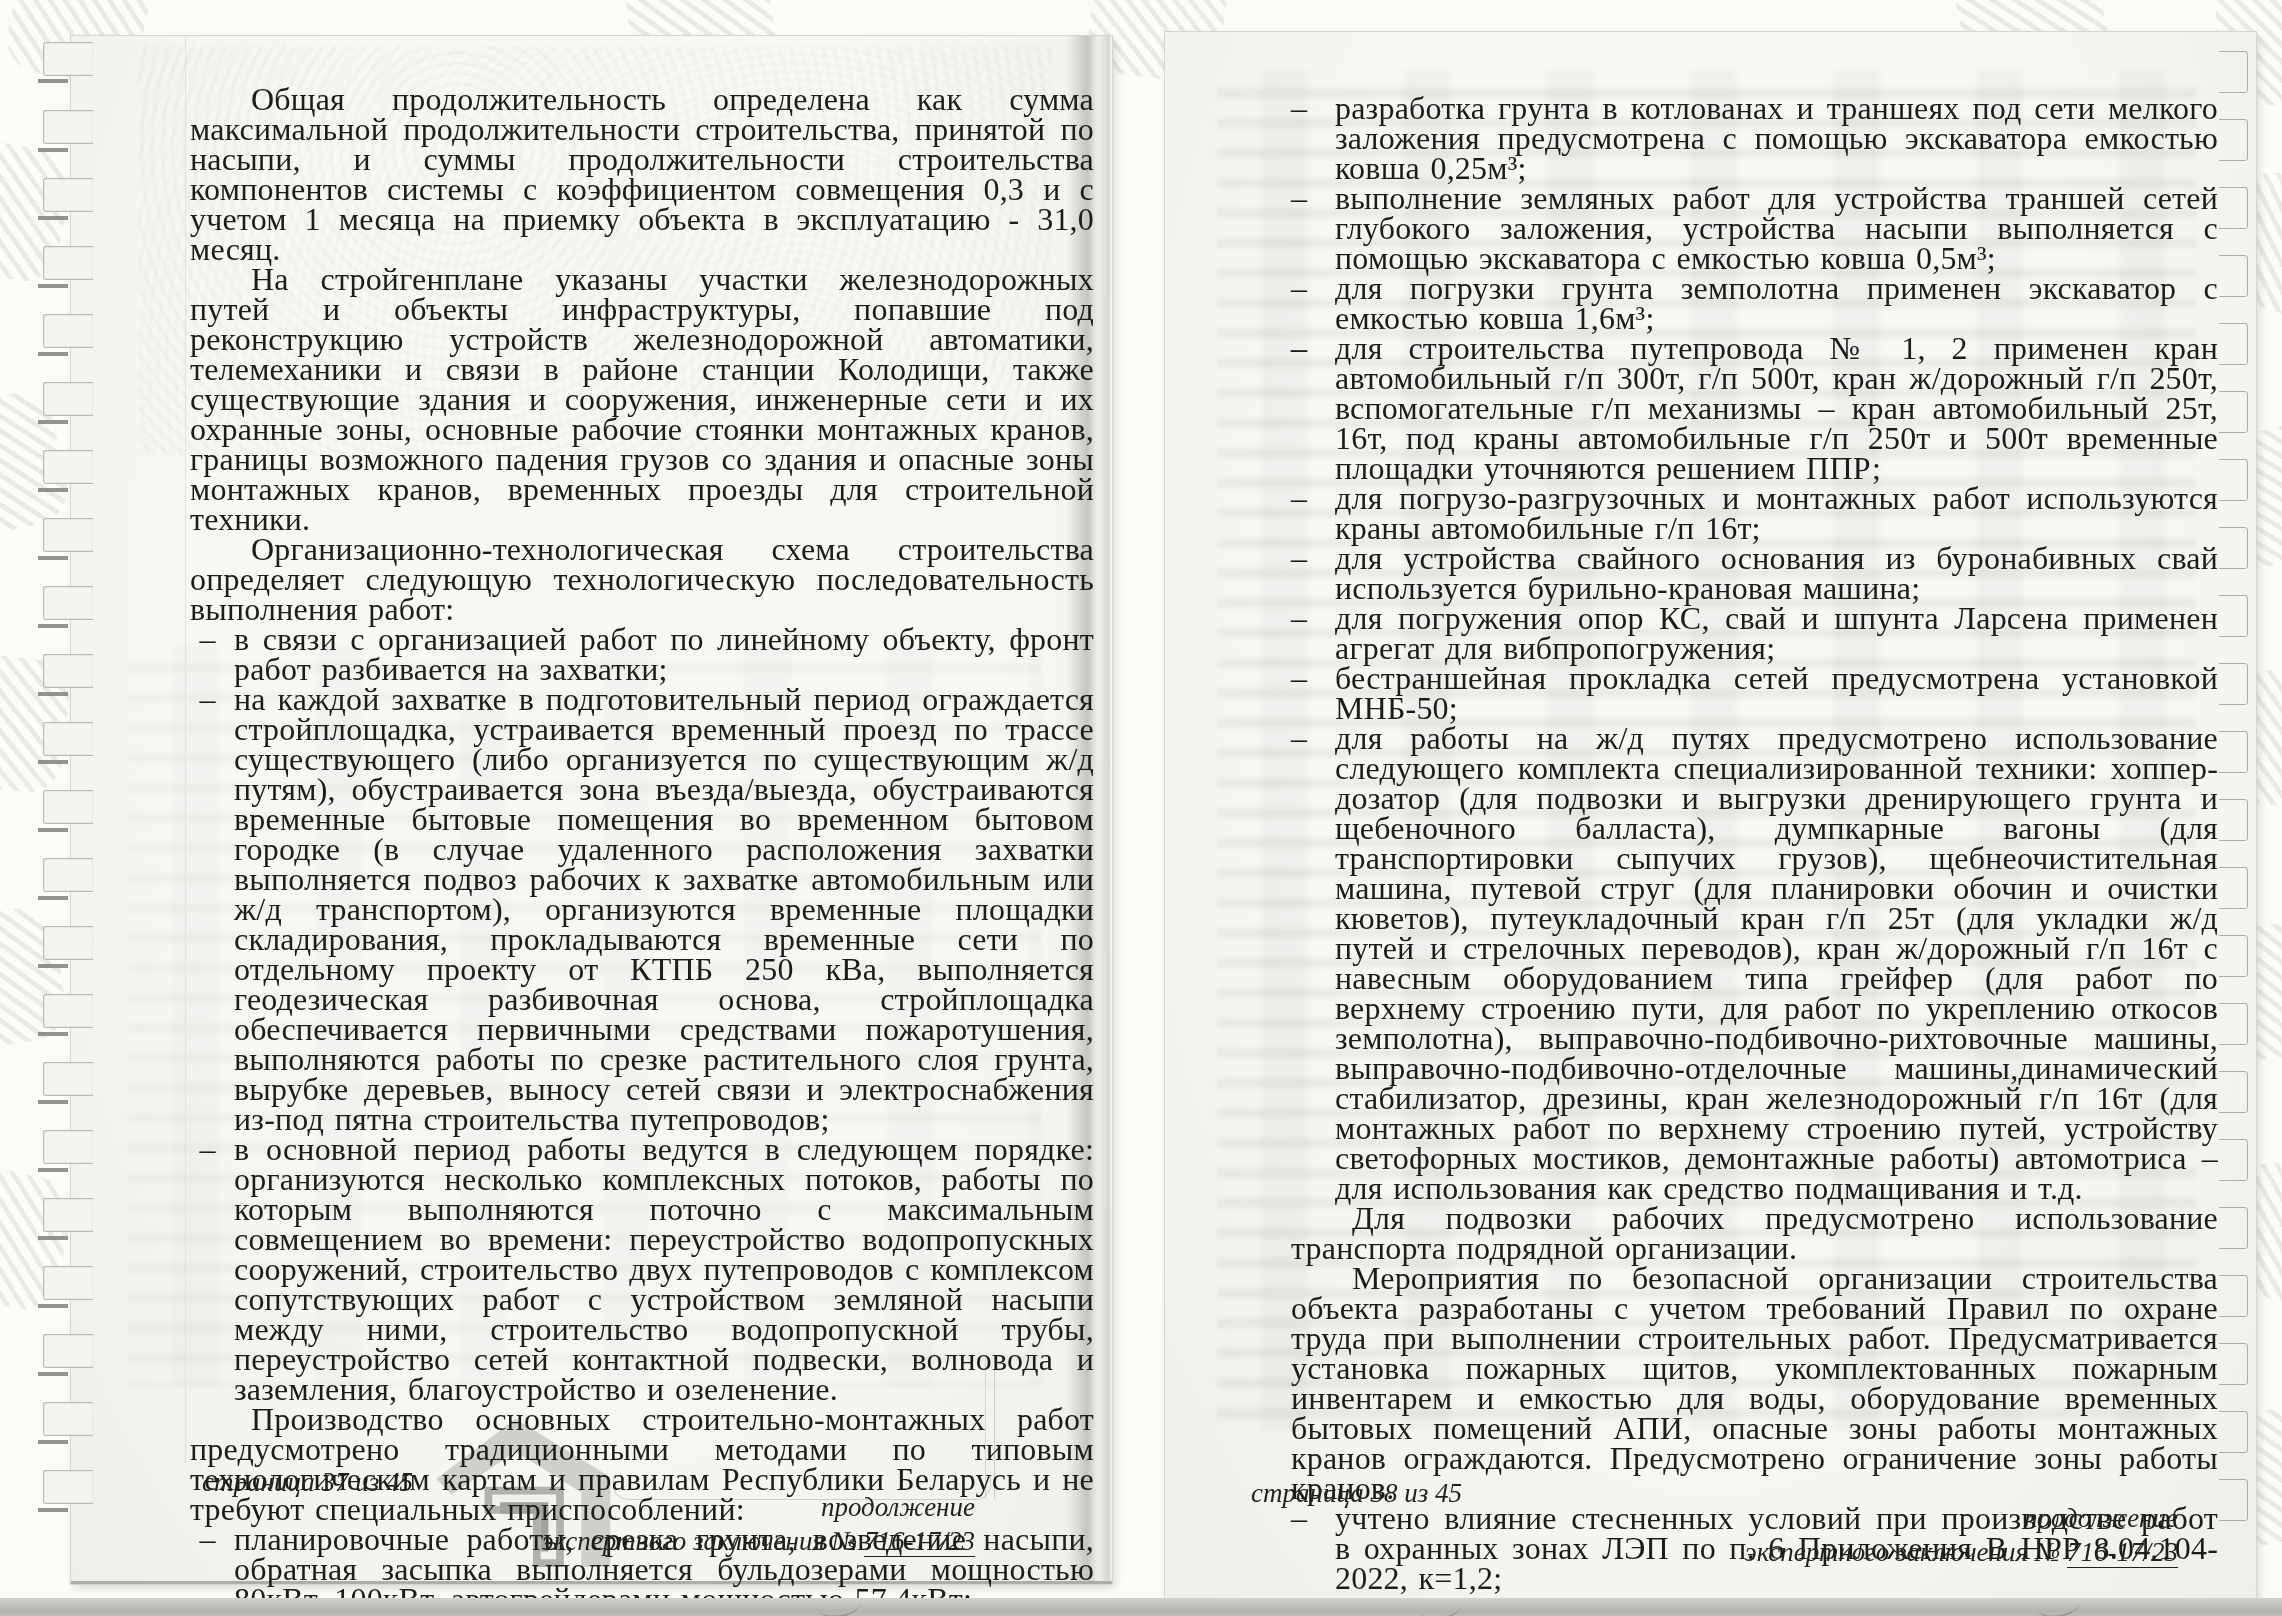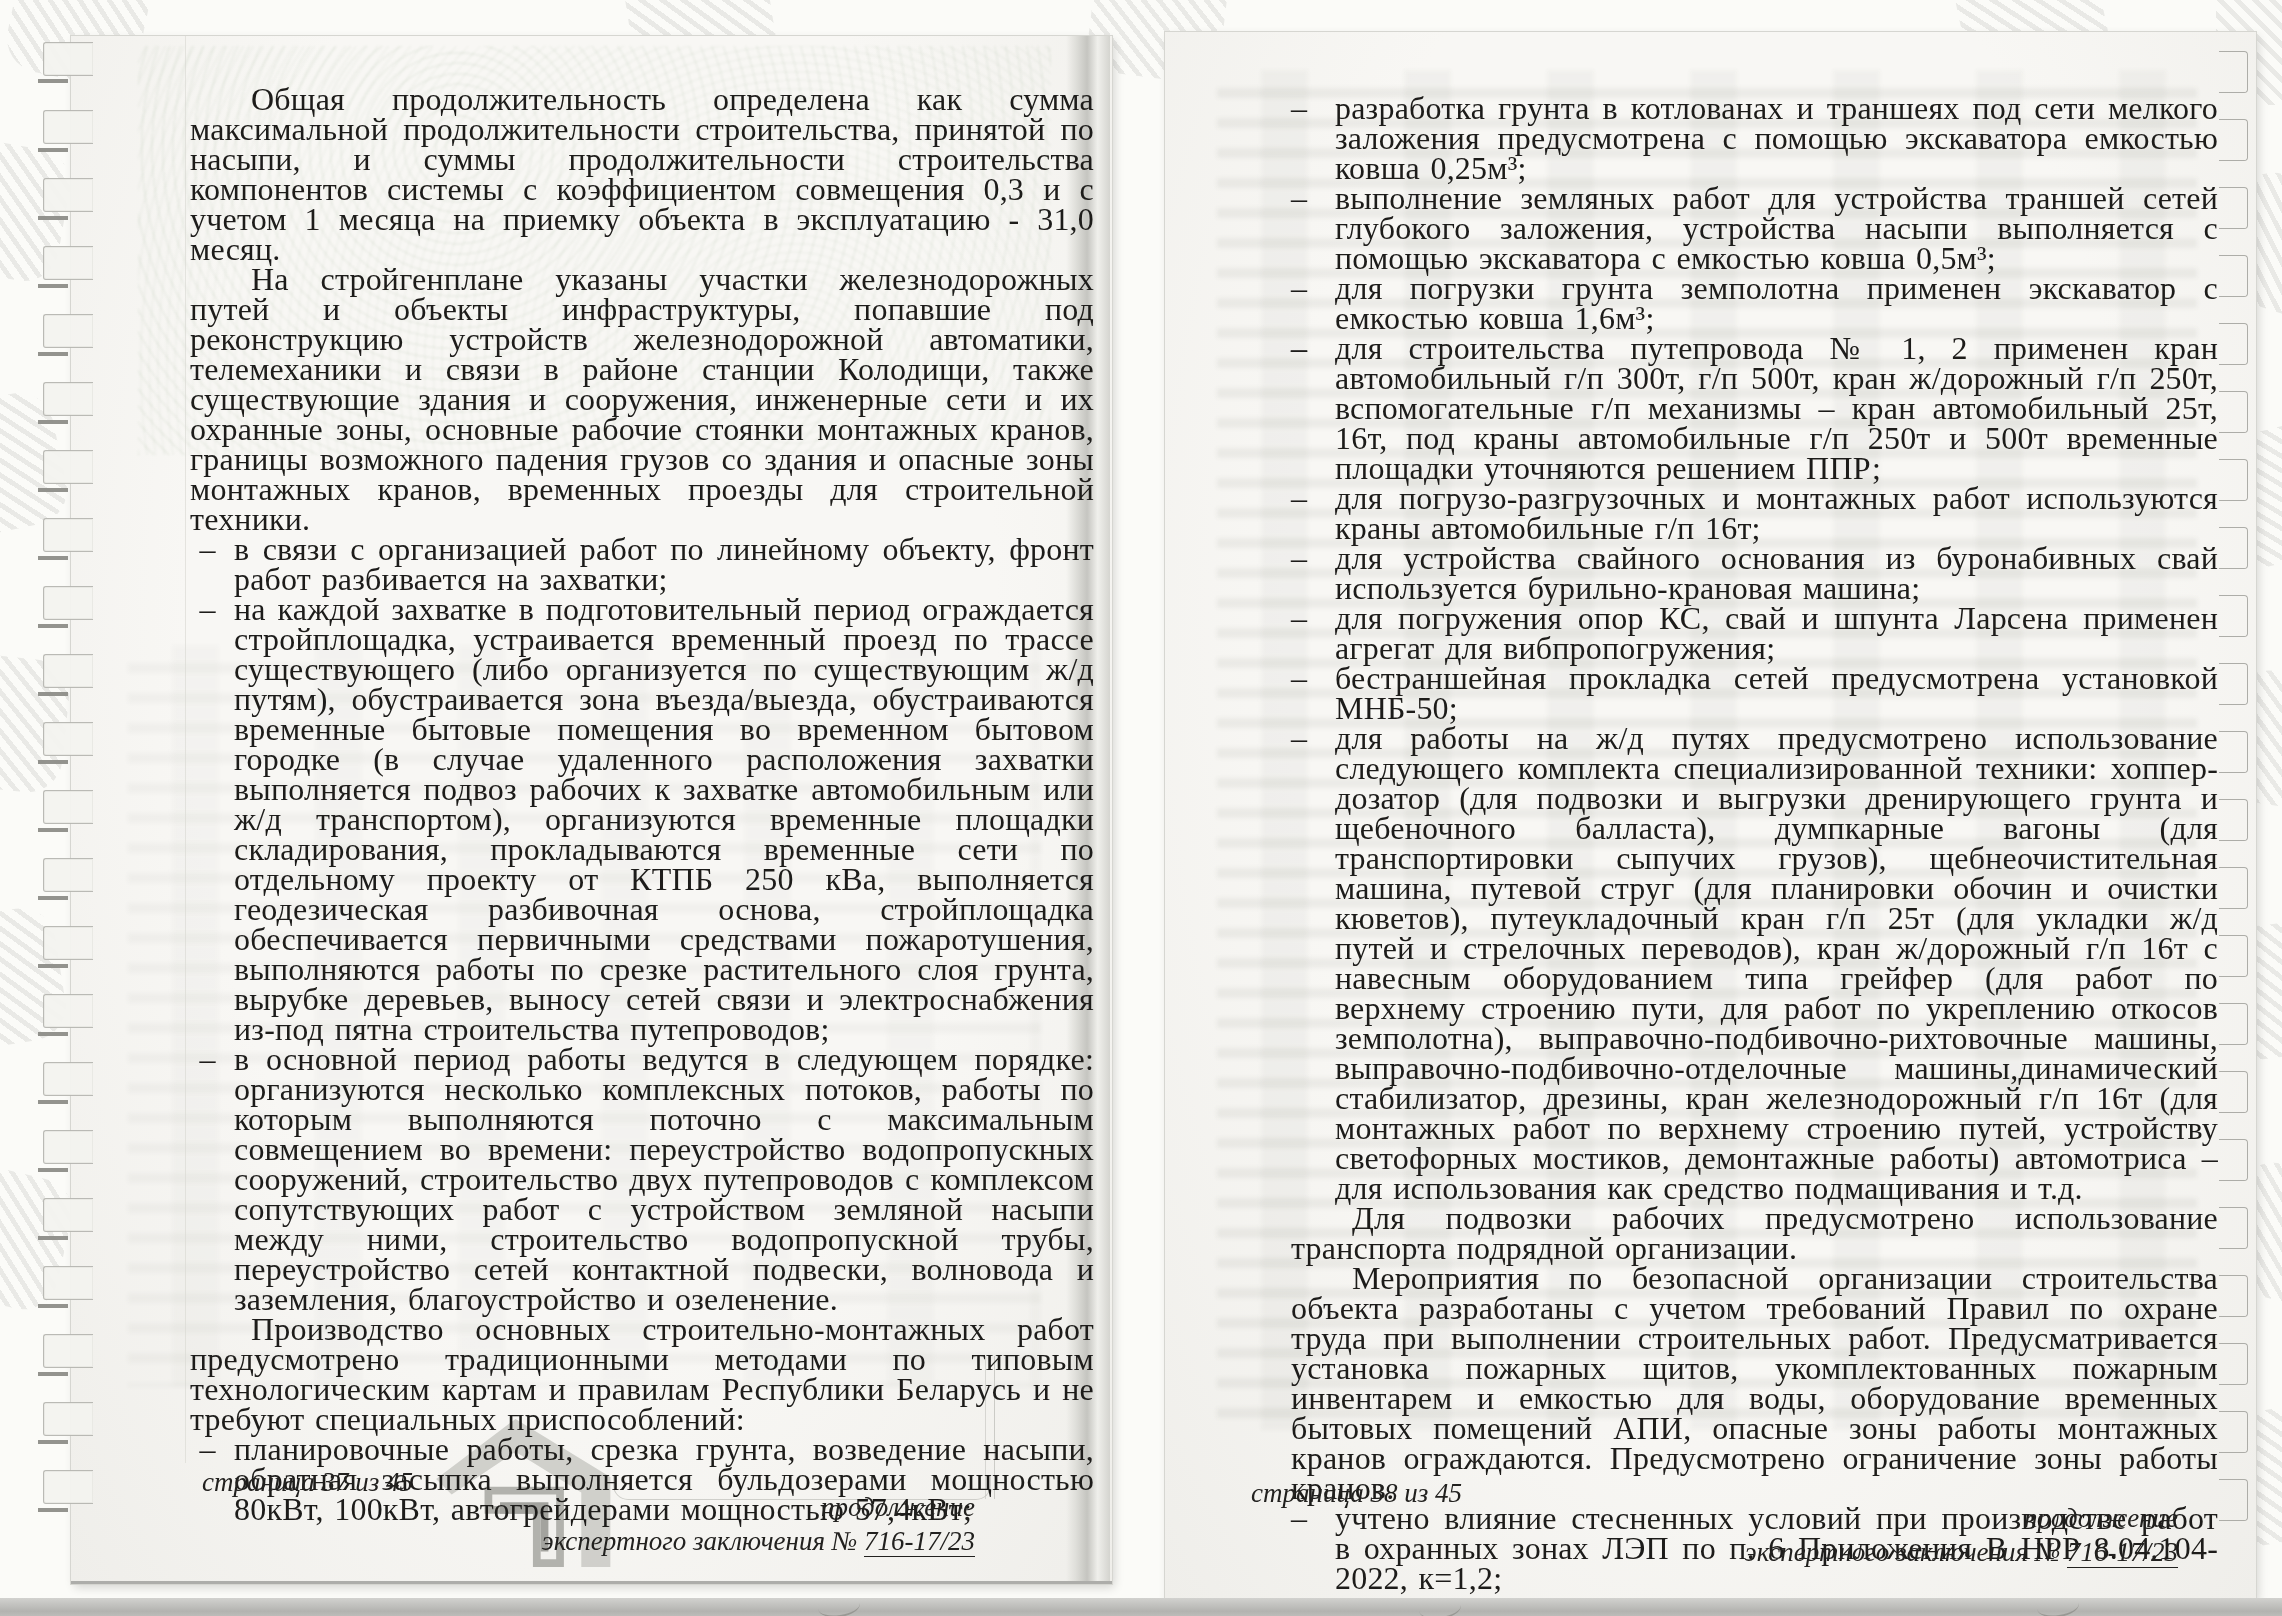--- a/index.html
+++ b/index.html
@@ -150,20 +150,21 @@
   <svg class="logo" viewBox="0 0 200 155" xmlns="http://www.w3.org/2000/svg">
     <path d="M100 2 L198 62 L198 155 L168 155 L168 78 L100 36 L34 80 L18 64 Z" fill="#c7c7c2"></path>
     <path d="M68 72 H150 V155 H118 V100 H68 Z" fill="#a2a29d"></path>
     <path d="M76 80 H142 V147 H126 V92 H76 Z" fill="#f2f1ee"></path>
     <path d="M84 88 H134 V139 H126 V100 H84 Z" fill="#8f8f8a"></path>
   </svg>
 
   <div class="body-text">
       <div class="para">Общая продолжительность определена как сумма максимальной продолжительности строительства, принятой по насыпи, и суммы продолжительности строительства компонентов системы с коэффициентом совмещения 0,3 и с учетом 1 месяца на приемку объекта в эксплуатацию - 31,0 месяц.</div>
       <div class="para">На стройгенплане указаны участки железнодорожных путей и объекты инфраструктуры, попавшие под реконструкцию устройств железнодорожной автоматики, телемеханики и связи в районе станции Колодищи, также существующие здания и сооружения, инженерные сети и их охранные зоны, основные рабочие стоянки монтажных кранов, границы возможного падения грузов со здания и опасные зоны монтажных кранов, временных проезды для строительной техники.</div>
+      <div class="para">Организационно-технологическая схема строительства определяет следующую технологическую последовательность выполнения работ:</div>
       <div class="li"><span class="dash">–</span><span>в связи с организацией работ по линейному объекту, фронт работ разбивается на захватки;</span></div>
       <div class="li"><span class="dash">–</span><span>на каждой захватке в подготовительный период ограждается стройплощадка, устраивается временный проезд по трассе существующего (либо организуется по существующим ж/д путям), обустраивается зона въезда/выезда, обустраиваются временные бытовые помещения во временном бытовом городке (в случае удаленного расположения захватки выполняется подвоз рабочих к захватке автомобильным или ж/д транспортом), организуются временные площадки складирования, прокладываются временные сети по отдельному проекту от КТПБ 250 кВа, выполняется геодезическая разбивочная основа, стройплощадка обеспечивается первичными средствами пожаротушения, выполняются работы по срезке растительного слоя грунта, вырубке деревьев, выносу сетей связи и электроснабжения из-под пятна строительства путепроводов;</span></div>
       <div class="li"><span class="dash">–</span><span>в основной период работы ведутся в следующем порядке: организуются несколько комплексных потоков, работы по которым выполняются поточно с максимальным совмещением во времени: переустройство водопропускных сооружений, строительство двух путепроводов с комплексом сопутствующих работ с устройством земляной насыпи между ними, строительство водопропускной трубы, переустройство сетей контактной подвески, волновода и заземления, благоустройство и озеленение.</span></div>
       <div class="para">Производство основных строительно-монтажных работ предусмотрено традиционными методами по типовым технологическим картам и правилам Республики Беларусь и не требуют специальных приспособлений:</div>
       <div class="li"><span class="dash">–</span><span>планировочные работы, срезка грунта, возведение насыпи, обратная засыпка выполняется бульдозерами мощностью 80кВт, 100кВт, автогрейдерами мощностью 57,4кВт;</span></div>
     </div>
 
   <div class="footer">
     <span class="pg">страница 37 из 45</span>
     <span class="cont">

